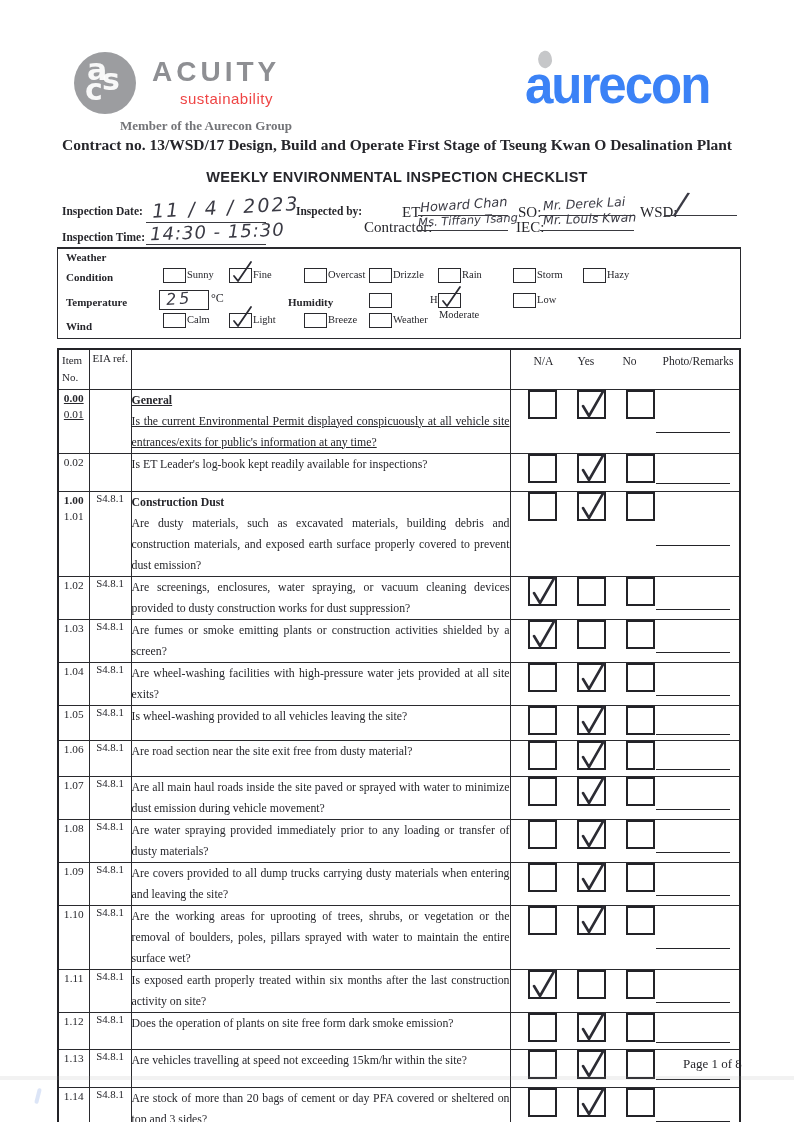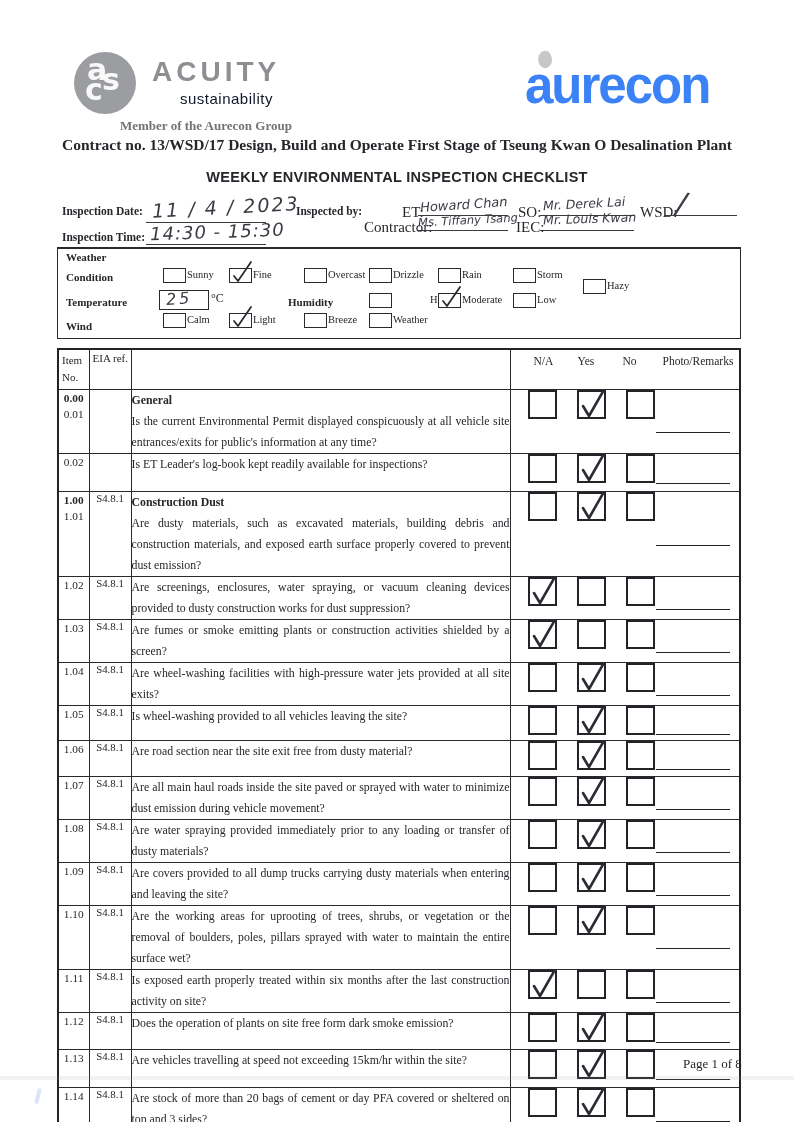--- a/index.html
+++ b/index.html
@@ -10,21 +10,21 @@
   .acuity{position:absolute;left:68px;top:50px;width:270px;height:86px;}
   .acuity-mark{position:absolute;left:6px;top:2px;width:62px;height:62px;border-radius:50%;background:#9c9da0;}
   .acuity-mark span{position:absolute;font-family:"DejaVu Sans",sans-serif;font-weight:bold;
       color:rgba(255,255,255,.93);font-size:30px;line-height:30px;}
   .mono-a{left:13px;top:3px;}
   .mono-s{left:28px;top:13px;}
   .mono-c{left:11px;top:23px;}
   .acuity-name{position:absolute;left:84px;top:6px;font-family:"Liberation Sans",sans-serif;
       font-weight:bold;font-size:28px;letter-spacing:4px;color:#8e8f93;}
   .acuity-sub{position:absolute;left:112px;top:40px;font-family:"Liberation Sans",sans-serif;
-      font-size:15px;color:#0f172a;letter-spacing:.5px;}
+      font-size:15px;color:#ef4444;letter-spacing:.5px;}
   .acuity-member{position:absolute;left:52px;top:68px;font-family:Liberation Serif, serif;
       font-weight:bold;font-size:13px;color:#737478;}
   .aurecon{position:absolute;left:525px;top:50px;width:220px;height:64px;}
   .aurecon-leaf{position:absolute;left:13px;top:1px;width:14px;height:17px;background:#c6c7c9;
       border-radius:60% 40% 55% 45%;transform:rotate(-16deg);}
   .aurecon-text{display:block;padding-top:12px;font-family:"Liberation Sans",sans-serif;
       font-weight:bold;font-size:51px;line-height:48px;letter-spacing:-2px;color:#3b82f6;}
 
   
   .contract-line{position:absolute;left:0;top:136px;width:100%;text-align:center;
@@ -167,31 +167,31 @@
           <span class="wx-label">Drizzle</span>
         </span>
         <span class="wx-opt" style="left: 380px; top: 19px;">
           <span class="wx-box"></span>
           <span class="wx-label">Rain</span>
         </span>
         <span class="wx-opt" style="left: 455px; top: 19px;">
           <span class="wx-box"></span>
           <span class="wx-label">Storm</span>
         </span>
-        <span class="wx-opt" style="left: 525px; top: 30px; font-family: Liberation Serif, serif;">
+        <span class="wx-opt" style="left: 525px; top: 19px; font-family: Liberation Serif, serif;">
           <span class="wx-box"></span>
           <span class="wx-label">Hazy</span>
         </span>
       </div>
     <div class="wx-group">
         <span class="wx-opt" style="left: 311px; top: 44px; gap: 37px;">
           <span class="wx-box"></span>
           <span class="wx-label">High</span>
         </span>
-        <span class="wx-opt" style="left: 380px; top: 44px;">
+        <span class="wx-opt" style="left: 380px; top: 44px; flex-direction: column;">
           <span class="wx-box"><span><svg class="wx-tick" viewBox="0 0 28 24">
                 <path d="M6 14 L10 19 L23 0" stroke-width="1.8"></path>
               </svg></span></span>
           <span class="wx-label">Moderate</span>
         </span>
         <span class="wx-opt" style="left: 455px; top: 44px;">
           <span class="wx-box"></span>
           <span class="wx-label">Low</span>
         </span>
       </div>
@@ -233,21 +233,21 @@
           </td>
           <td class="h-small">EIA ref.</td>
           <td></td>
           <td class="h-ans">
             <span style="left:23px;">N/A</span>
             <span style="left:67px;">Yes</span>
             <span style="left:112px;">No</span>
             <span style="left:152px;">Photo/Remarks</span>
           </td>
         </tr>
-      <tr style="height: 57px;">
+      <tr style="height: 57px; text-decoration: underline;">
             <td class="c-item">
               <div class="q-section">0.00</div>
               <div>0.01</div>
             </td>
             <td class="c-eia"></td>
             <td class="c-q">
               <div class="q-section">General</div>
               <div class="q-text">Is the current Environmental Permit displayed conspicuously at all vehicle site entrances/exits for public's information at any time?</div>
             </td>
             <td class="c-ans">

